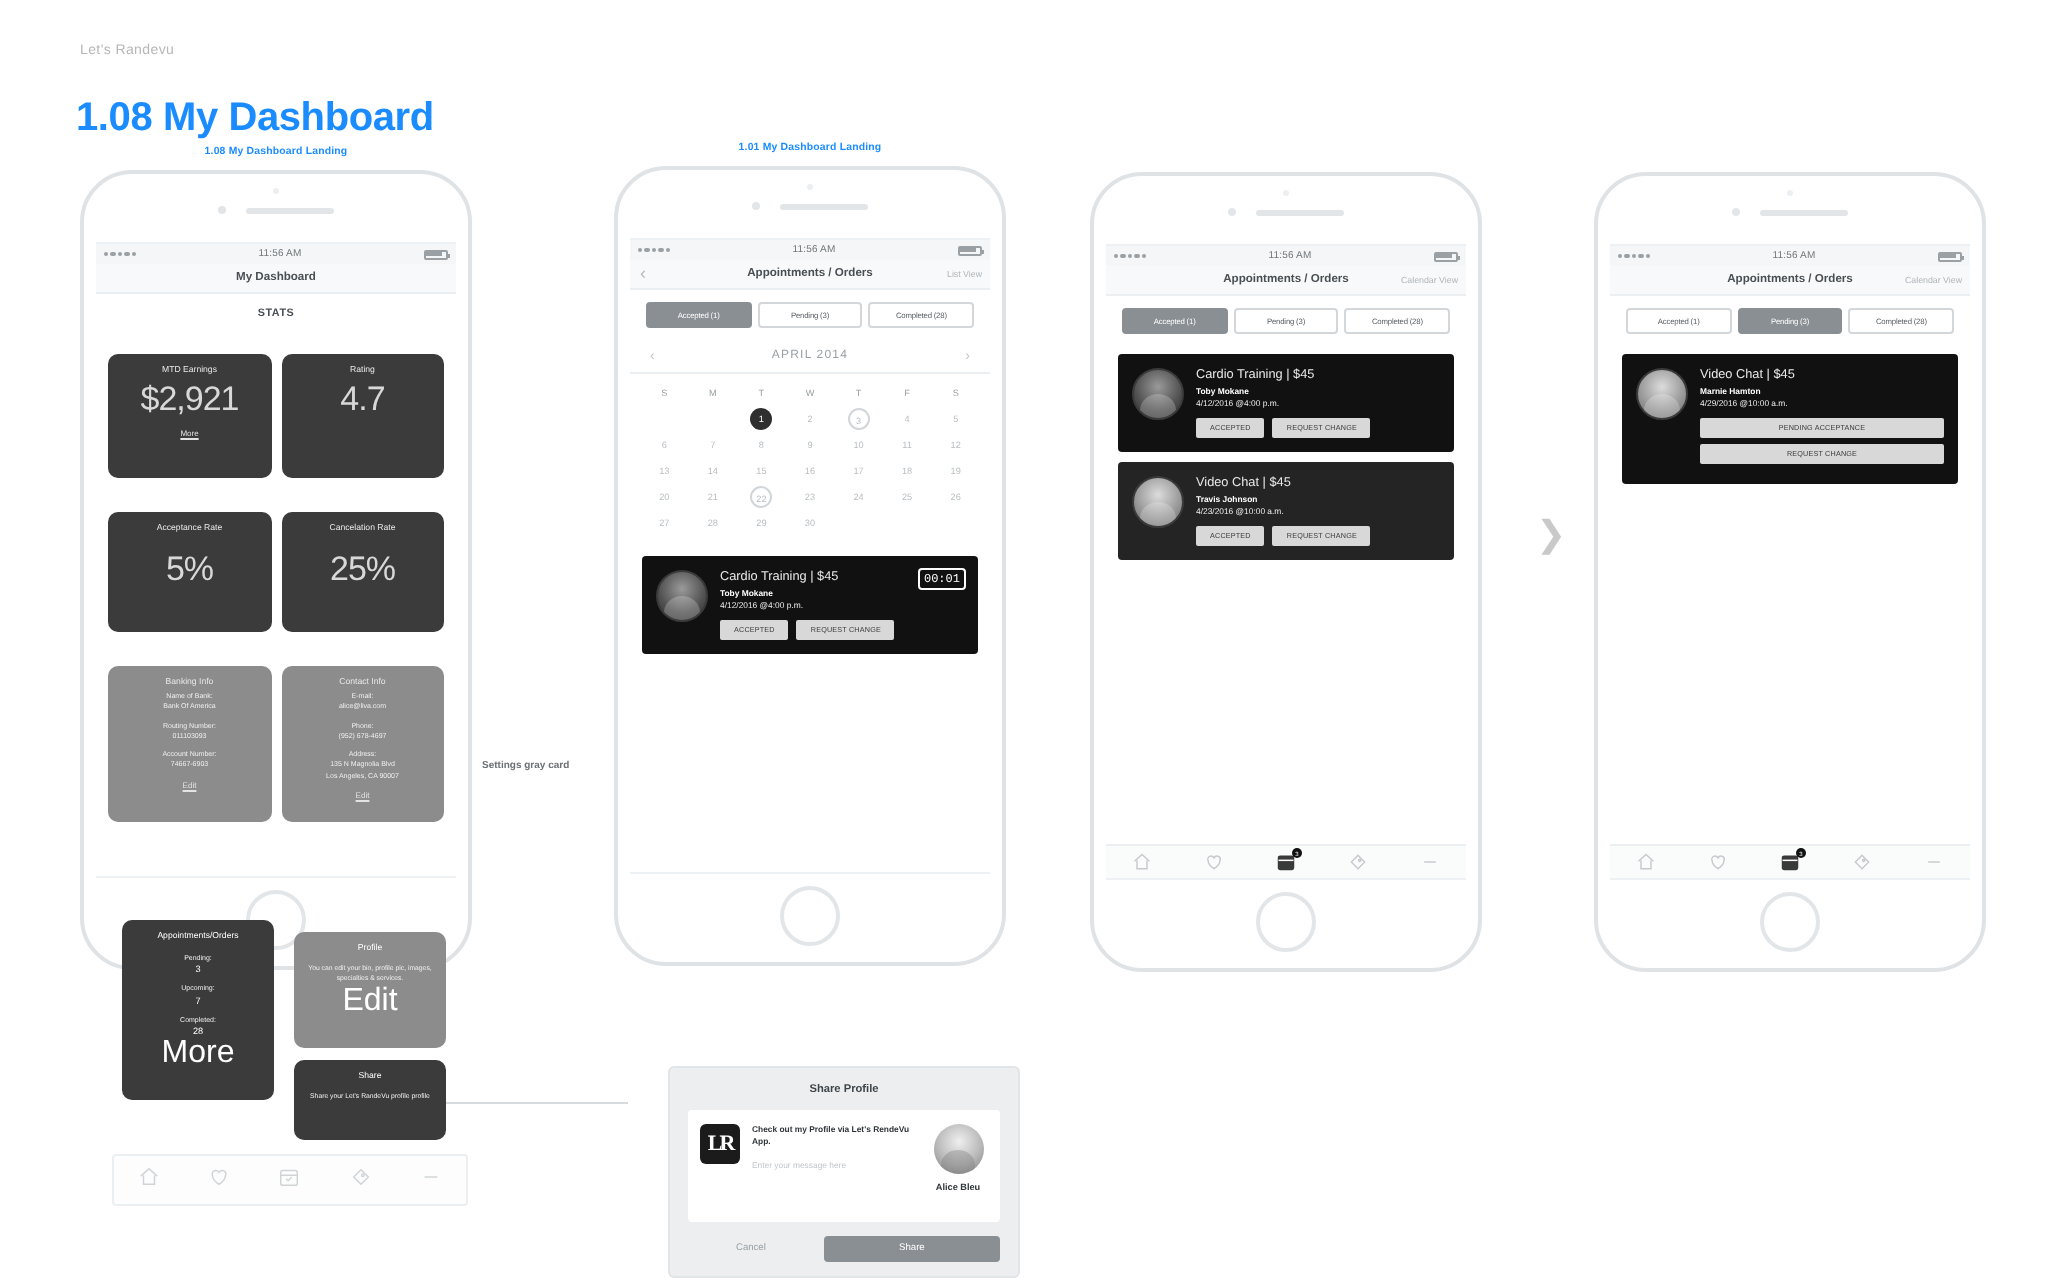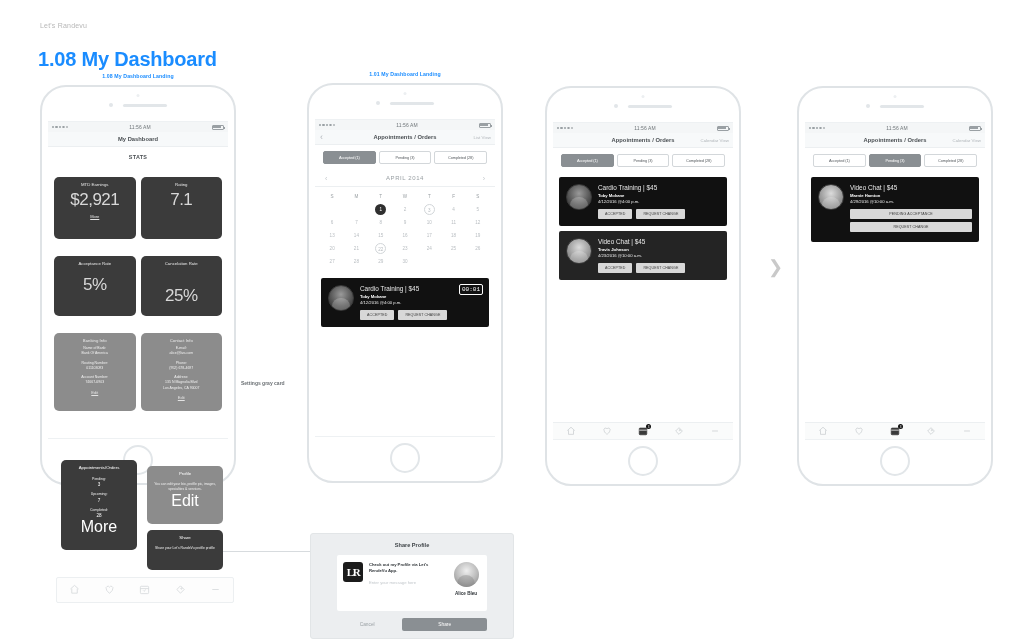--- a/index.html
+++ b/index.html
@@ -205,23 +205,23 @@
   
   .annot {
     position: absolute; font-size: 5px; color: #6b7074; font-weight: bold;
   }
   .leader {
     position: absolute; background: #d7dbde;
   }
 
   
   .share-modal {
-    position: absolute; left: 310px; top: 533px; width: 204px; height: 106px;
+    position: absolute; left: 334px; top: 533px; width: 176px; height: 106px;
     background: #eceef0; border: 1px solid #e2e5e7; border-radius: 3px;
-    padding: 8px 26px;
+    padding: 8px 9px;
   }
   .share-title {
     text-align: center; font-size: 5.6px; font-weight: bold; color: #3f4448; margin-bottom: 7px;
   }
   .share-body {
     background: #fff; border-radius: 2px; padding: 7px 6px;
     display: flex; gap: 6px; align-items: flex-start; height: 56px;
   }
   .lr-logo {
     width: 20px; height: 20px; background: #1b1b1b; border-radius: 3px; flex: none;
@@ -284,32 +284,32 @@
     <div class="stats-head">STATS</div>
 
     <div class="card-grid">
       <div class="dcard" style="height:62px;">
         <div class="ct">MTD Earnings</div>
         <div class="big">$2,921</div>
         <span class="more">More</span>
       </div>
       <div class="dcard" style="height:62px;">
         <div class="ct">Rating</div>
-        <div class="big">7.1</div>
+        <div class="big">4.7</div>
       </div>
     </div>
 
     <div class="card-grid">
       <div class="dcard" style="height:60px;">
         <div class="ct">Acceptance Rate</div>
         <div class="big" style="margin-top:9px;">5%</div>
       </div>
       <div class="dcard" style="height:60px;">
         <div class="ct">Cancelation Rate</div>
-        <div class="big" style="margin-top:20px;">25%</div>
+        <div class="big" style="margin-top:9px;">25%</div>
       </div>
     </div>
 
     <div class="card-grid">
       <div class="dcard light" style="height:78px;">
         <div class="ct">Banking Info</div>
         <div class="info-body">
           <div class="info-grp">
             <div class="kv">Name of Bank:</div>
             <div class="kv">Bank Of America</div>

